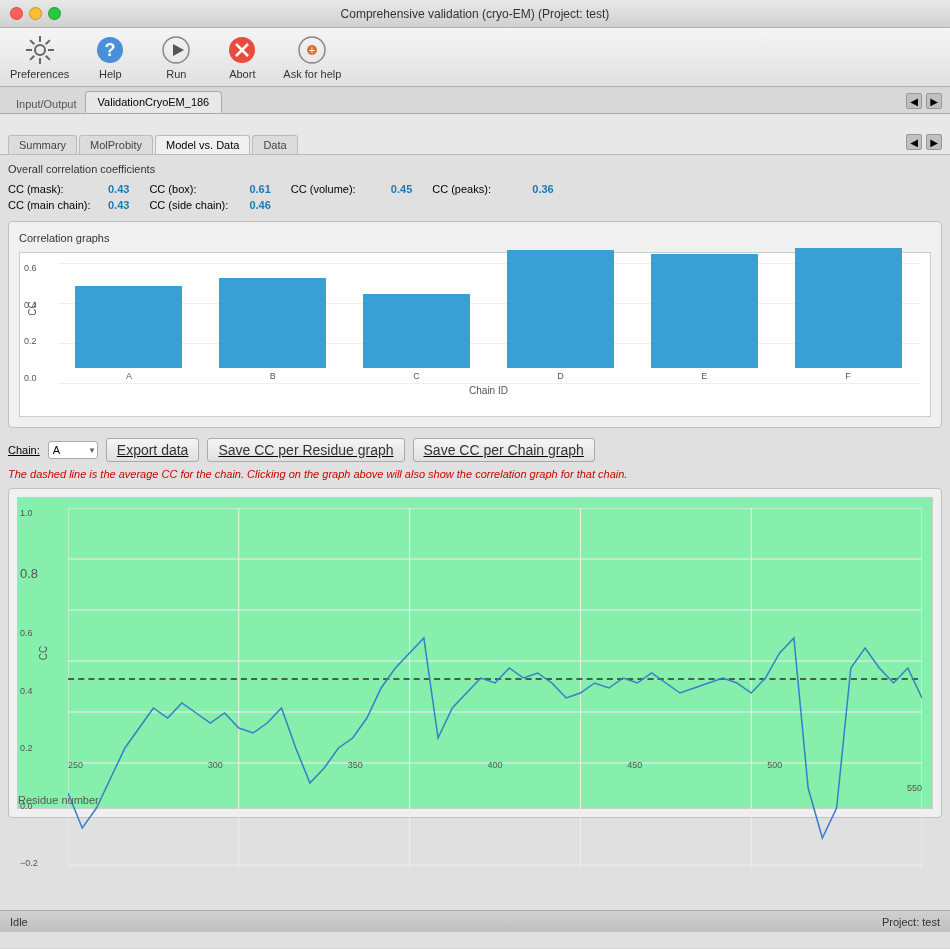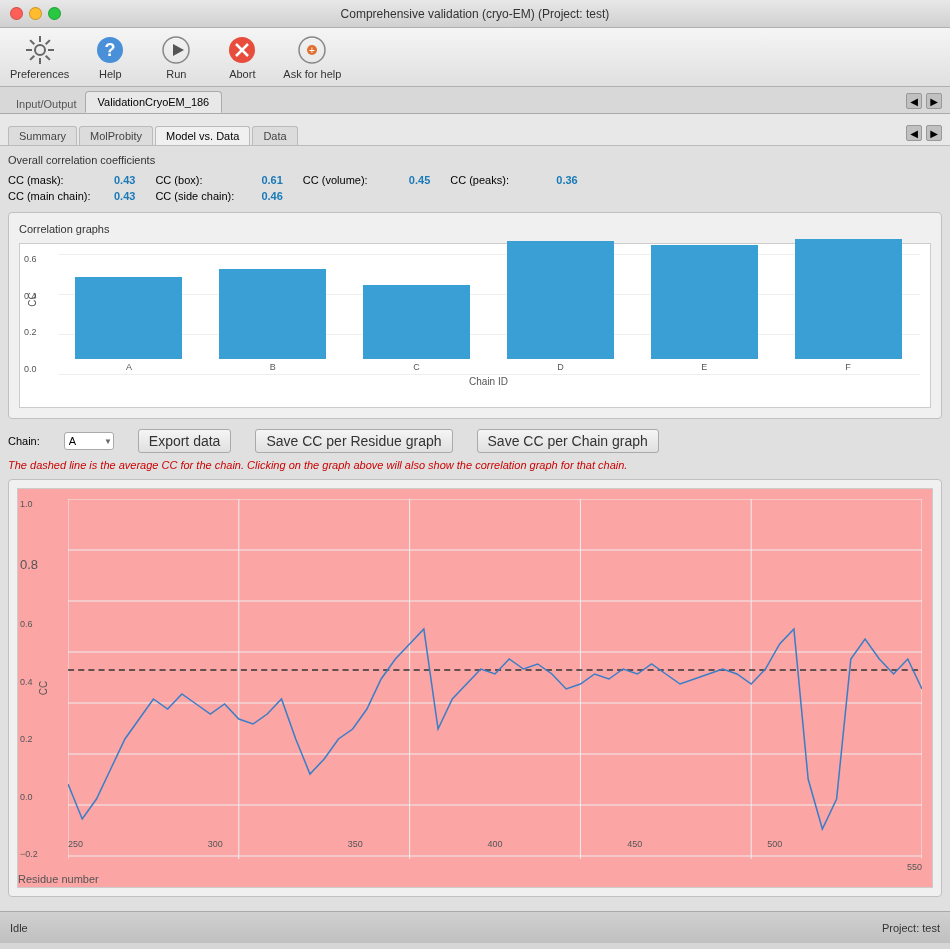--- a/index.html
+++ b/index.html
@@ -22,52 +22,52 @@
 
     
     .tab-bar { background: #d8d8d8; padding: 4px 8px 0; display: flex; align-items: flex-end; border-bottom: 1px solid #aaa; position: relative; }
     .tab-label { font-size: 11px; color: #555; padding: 3px 8px; }
     .tab { padding: 4px 12px; font-size: 11px; cursor: pointer; border: 1px solid #aaa; border-bottom: none; border-radius: 4px 4px 0 0; background: #d0d0d0; color: #444; margin-right: 2px; }
     .tab.active { background: #e8e8e8; color: #000; border-bottom: 1px solid #e8e8e8; z-index: 1; }
     .tab-nav { position: absolute; right: 8px; bottom: 4px; display: flex; gap: 4px; }
     .tab-nav-btn { width: 16px; height: 16px; background: #c0c0c0; border: 1px solid #999; border-radius: 2px; cursor: pointer; display: flex; align-items: center; justify-content: center; font-size: 10px; }
 
     
-    .sub-tab-bar { background: #e8e8e8; padding: 12px 8px 0; display: flex; align-items: flex-end; border-bottom: 1px solid #bbb; position: relative; }
+    .sub-tab-bar { background: #e8e8e8; padding: 21px 8px 0; display: flex; align-items: flex-end; border-bottom: 1px solid #bbb; position: relative; }
     .sub-tab { padding: 3px 10px; font-size: 11px; cursor: pointer; border: 1px solid #bbb; border-bottom: none; border-radius: 3px 3px 0 0; background: #dcdcdc; color: #444; margin-right: 2px; }
     .sub-tab.active { background: #f0f0f0; color: #000; font-weight: 500; }
 
     
     .content { background: #e8e8e8; padding: 10px; height: calc(949px - 28px - 52px - 28px - 26px - 24px); overflow-y: auto; }
 
     
     .section-header { font-size: 11px; color: #333; margin-bottom: 8px; font-weight: 400; }
 
     
     .cc-table { margin-bottom: 10px; }
     .cc-row { display: flex; gap: 20px; margin-bottom: 4px; }
-    .cc-item { display: flex; align-items: center; gap: 6px; }
+    .cc-item { display: flex; align-items: center; }
     .cc-label { font-size: 11px; color: #000; font-weight: 500; min-width: 100px; }
     .cc-value { font-size: 11px; color: #1a7ab8; font-weight: 600; }
 
     
     .panel { background: #f0f0f0; border: 1px solid #c0c0c0; border-radius: 4px; padding: 10px; margin-bottom: 10px; }
     .panel-title { font-size: 11px; color: #333; margin-bottom: 8px; }
 
     
-    .controls { display: flex; align-items: center; gap: 24px; margin-bottom: 6px; }
+    .controls { display: flex; align-items: center; gap: 8px; margin-bottom: 6px; text-decoration: underline; }
     .ctrl-label { font-size: 11px; }
     .chain-select { padding: 2px 16px 2px 4px; font-size: 11px; border: 1px solid #aaa; border-radius: 3px; background: white; appearance: none; -webkit-appearance: none; width: 50px; cursor: pointer; }
     .btn { padding: 3px 10px; font-size: 14px; border: 1px solid #aaa; border-radius: 3px; background: linear-gradient(to bottom, #f5f5f5, #e0e0e0); cursor: pointer; color: #333; }
 
     
     .info-text { font-size: 11px; color: #c00; margin-bottom: 8px; font-style: italic; }
 
     
-    .status-bar { background: linear-gradient(to bottom, #d0d0d0, #c0c0c0); height: 32px; display: flex; align-items: center; justify-content: space-between; padding: 0 10px; border-top: 1px solid #aaa; position: fixed; bottom: 6px; width: 950px; }
+    .status-bar { background: linear-gradient(to bottom, #d0d0d0, #c0c0c0); height: 22px; display: flex; align-items: center; justify-content: space-between; padding: 0 10px; border-top: 1px solid #aaa; position: fixed; bottom: 17px; width: 950px; }
     .status-text { font-size: 11px; color: #333; }
 
     
     .select-wrapper { position: relative; display: inline-block; }
     .select-arrow { position: absolute; right: 2px; top: 50%; transform: translateY(-50%); pointer-events: none; font-size: 8px; color: #666; }
   </style>
 </head>
 <body>
 
 <div class="title-bar">
@@ -258,21 +258,21 @@
       <span class="select-arrow">▼</span>
     </div>
     <button class="btn">Export data</button>
     <button class="btn">Save CC per Residue graph</button>
     <button class="btn">Save CC per Chain graph</button>
   </div>
 
   <div class="info-text">The dashed line is the average CC for the chain. Clicking on the graph above will also show the correlation graph for that chain.</div>
 
   <div style="background:#f0f0f0; border:1px solid #c0c0c0; border-radius:4px; padding:8px;">
-    <div style="background:#fca5a5; border:1px solid #ccc; padding:24px 10px 35px 50px; position:relative; height:400px;">
+    <div style="background:#86efac; border:1px solid #ccc; padding:24px 10px 35px 50px; position:relative; height:312px;">
 
       <div style="position:absolute; left:2px; top:10px; height:360px; display:flex; flex-direction:column; justify-content:space-between;">
         <span style="font-size:9px;color:#555;">1.0</span>
         <span style="font-size:13px;color:#555;">0.8</span>
         <span style="font-size:9px;color:#555;">0.6</span>
         <span style="font-size:9px;color:#555;">0.4</span>
         <span style="font-size:9px;color:#555;">0.2</span>
         <span style="font-size:9px;color:#555;">0.0</span>
         <span style="font-size:9px;color:#555;">−0.2</span>
       </div>

